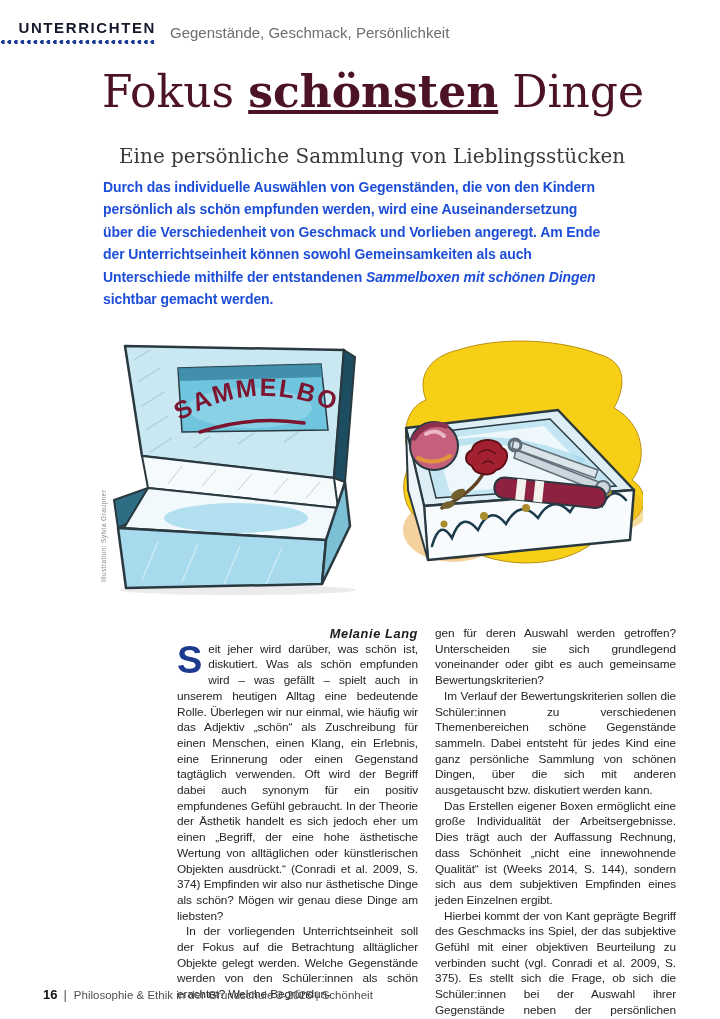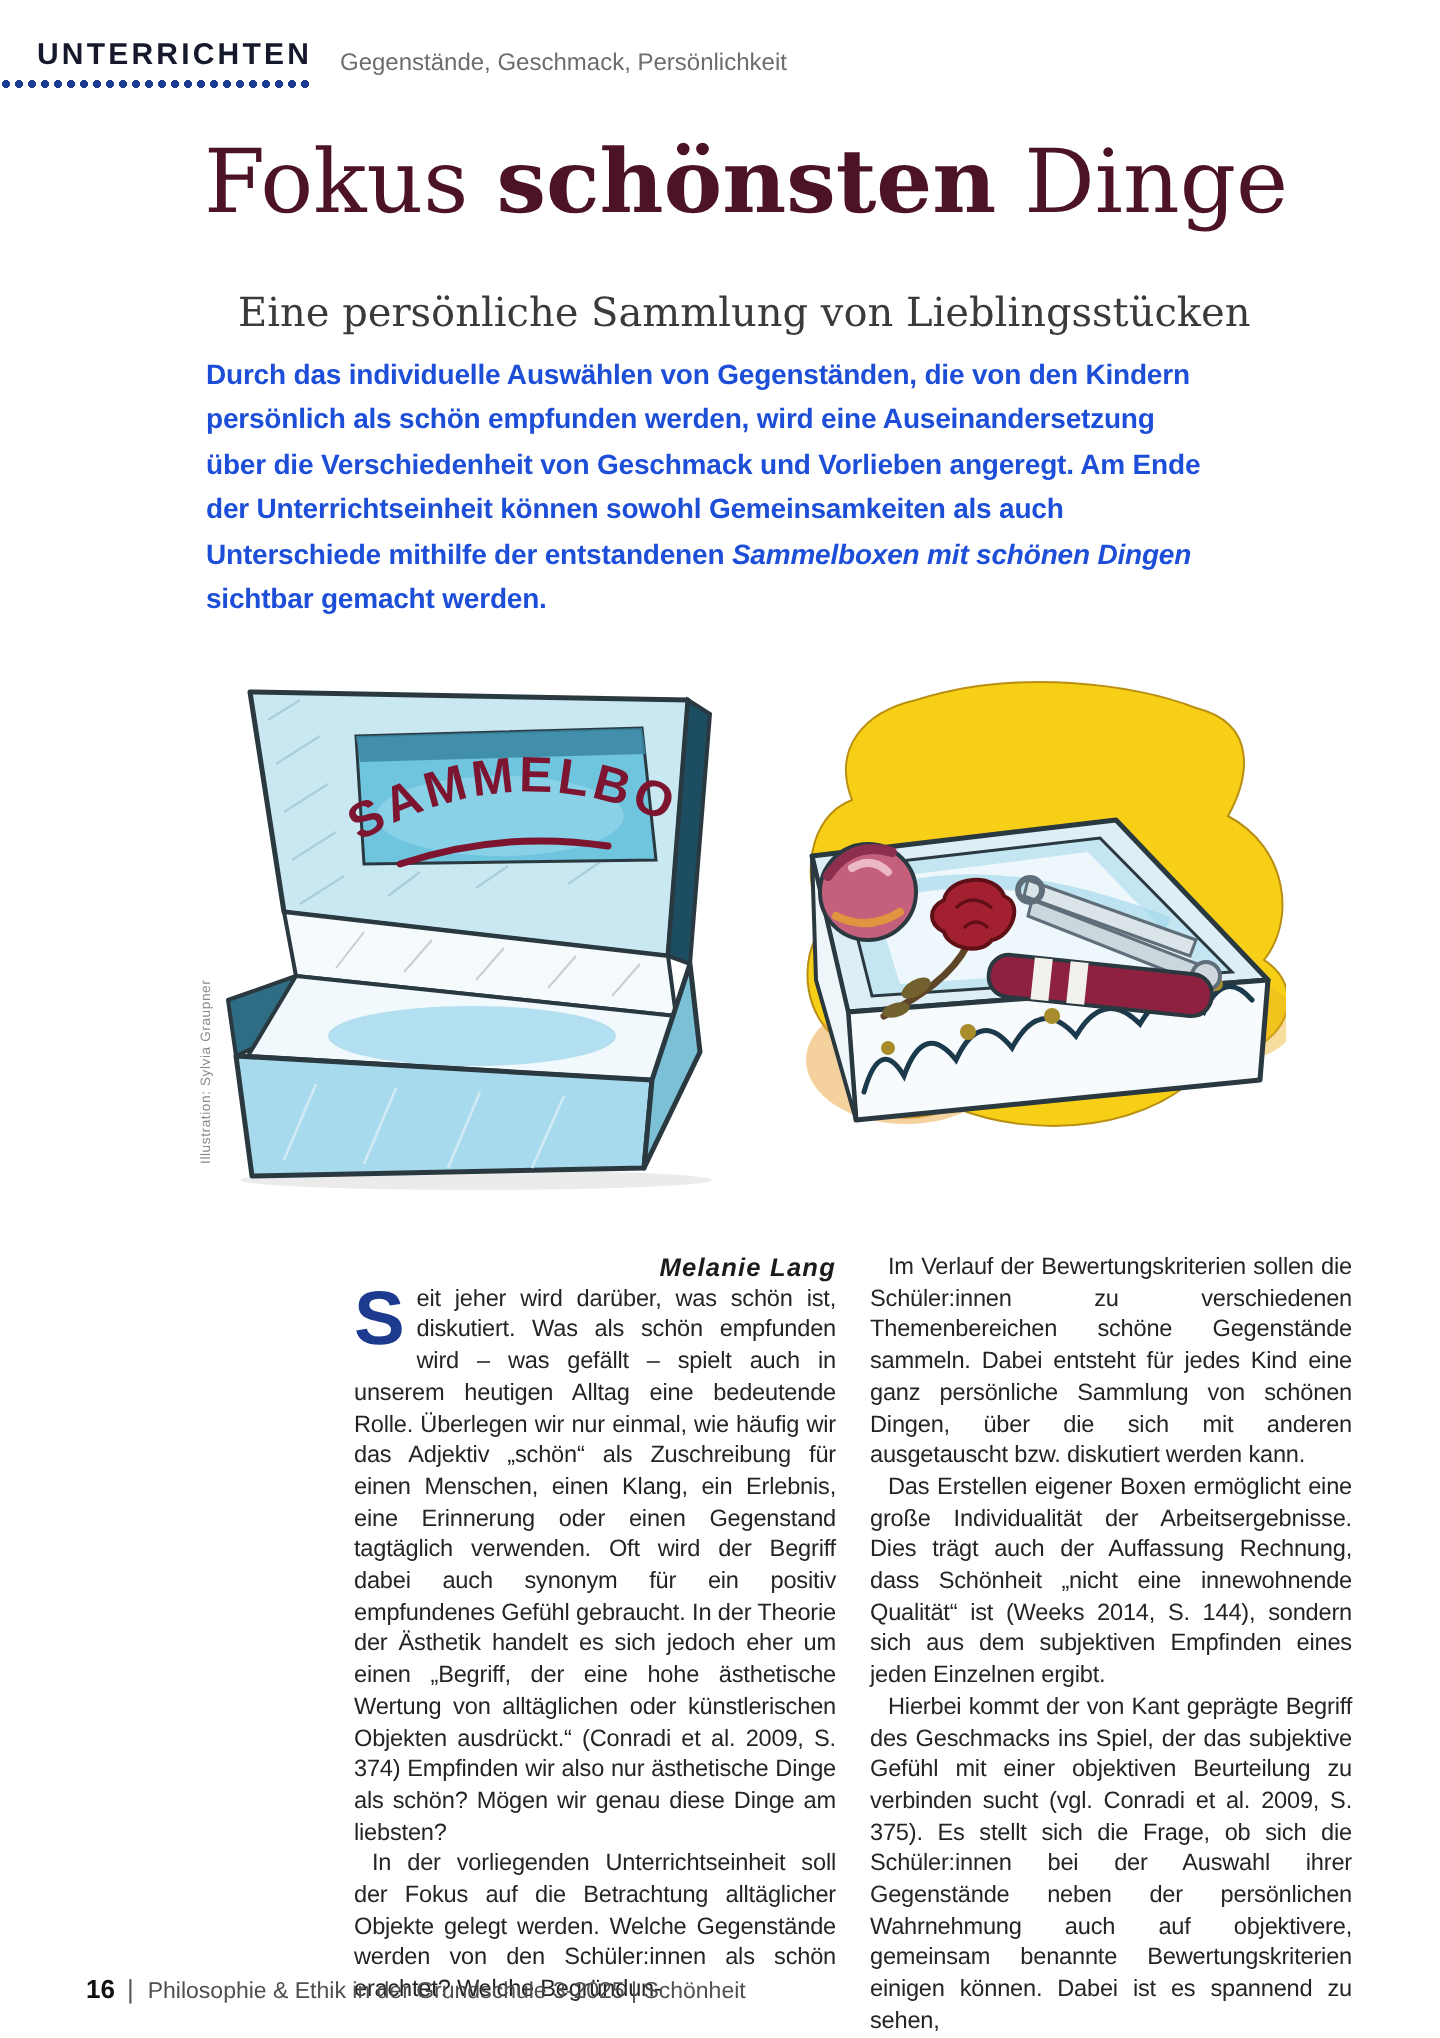--- a/index.html
+++ b/index.html
@@ -13,29 +13,29 @@
   .kicker{
     text-align:right;font-weight:bold;font-size:15px;letter-spacing:1.6px;
     color:#16182c;line-height:17px;
   }
   .kicker-dots{
     margin-top:3px;height:6px;width:156px;
     background-image:radial-gradient(circle at 3px 3px,#1c3c91 1.9px,transparent 2.1px);
     background-size:6.5px 6px;background-repeat:repeat-x;
   }
   .kicker-topics{
-    position:absolute;top:24px;left:170px;font-size:12px;color:#6d6d6d;
+    position:absolute;top:24px;left:170px;font-size:15px;color:#6d6d6d;
   }
   
   .title{
     position:absolute;left:102px;top:66px;width:560px;
     font-family:"DejaVu Serif","Liberation Serif",serif;
     font-size:44px;line-height:52px;color:#4c1226;font-weight:normal;margin:0;
   }
-  .title b{font-weight:bold;}
+  .title b{font-weight:bold;text-decoration:underline;}
   .subtitle{
     position:absolute;left:103px;top:128px;width:540px;
     font-family:"DejaVu Serif","Liberation Serif",serif;
     font-size:20px;color:#3a3a3a;margin:16px;font-weight:normal;
   }
   .intro{
     position:absolute;left:103px;top:176px;width:508px;
     font-size:14px;line-height:22.4px;font-weight:bold;color:#1d4ed8;
     letter-spacing:-0.1px;
   }
@@ -184,20 +184,21 @@
 </svg>
 <div class="credit">Illustration: Sylvia Graupner</div>
 
 <div class="col col-left">
   <p class="author">Melanie Lang</p>
   <p><span class="dropcap">S</span><span>eit jeher wird darüber, was schön ist, diskutiert. Was als schön empfunden wird – was gefällt – spielt auch in unserem heutigen Alltag eine bedeutende Rolle. Überlegen wir nur einmal, wie häufig wir das Adjektiv „schön“ als Zuschreibung für einen Menschen, einen Klang, ein Erlebnis, eine Erinnerung oder einen Gegenstand tagtäglich verwenden. Oft wird der Begriff dabei auch synonym für ein positiv empfundenes Gefühl gebraucht. In der Theorie der Ästhetik handelt es sich jedoch eher um einen „Begriff, der eine hohe ästhetische Wertung von alltäglichen oder künstlerischen Objekten ausdrückt.“ (Conradi et al. 2009, S. 374) Empfinden wir also nur ästhetische Dinge als schön? Mögen wir genau diese Dinge am liebsten?</span></p>
   <p class="ind">In der vorliegenden Unterrichtseinheit soll der Fokus auf die Betrachtung alltäglicher Objekte gelegt werden. Welche Gegenstände werden von den Schüler:innen als schön erachtet? Welche Begründun-</p>
 </div>
 
 <div class="col col-right">
+  <p>gen für deren Auswahl werden getroffen? Unterscheiden sie sich grundlegend voneinander oder gibt es auch gemeinsame Bewertungskriterien?</p>
   <p class="ind">Im Verlauf der Bewertungskriterien sollen die Schüler:innen zu verschiedenen Themenbereichen schöne Gegenstände sammeln. Dabei entsteht für jedes Kind eine ganz persönliche Sammlung von schönen Dingen, über die sich mit anderen ausgetauscht bzw. diskutiert werden kann.</p>
   <p class="ind">Das Erstellen eigener Boxen ermöglicht eine große Individualität der Arbeitsergebnisse. Dies trägt auch der Auffassung Rechnung, dass Schönheit „nicht eine innewohnende Qualität“ ist (Weeks 2014, S. 144), sondern sich aus dem subjektiven Empfinden eines jeden Einzelnen ergibt.</p>
   <p class="ind">Hierbei kommt der von Kant geprägte Begriff des Geschmacks ins Spiel, der das subjektive Gefühl mit einer objektiven Beurteilung zu verbinden sucht (vgl. Conradi et al. 2009, S. 375). Es stellt sich die Frage, ob sich die Schüler:innen bei der Auswahl ihrer Gegenstände neben der persönlichen Wahrnehmung auch auf objektivere, gemeinsam benannte Bewertungskriterien einigen können. Dabei ist es spannend zu sehen,</p>
 </div>
 
 <div class="footer">
   <span class="pnum">16</span>
   <span class="sep">|</span>
   <span class="ftext">Philosophie &amp; Ethik in der Grundschule 3-2025 | Schönheit</span>
 </div>

